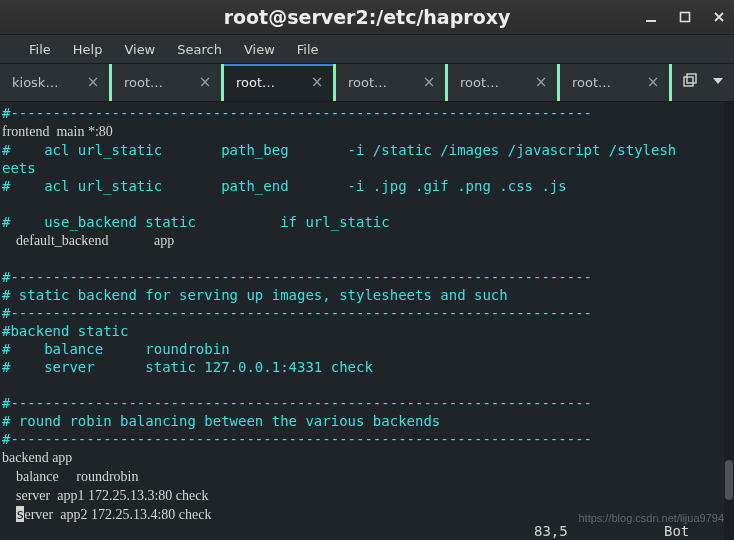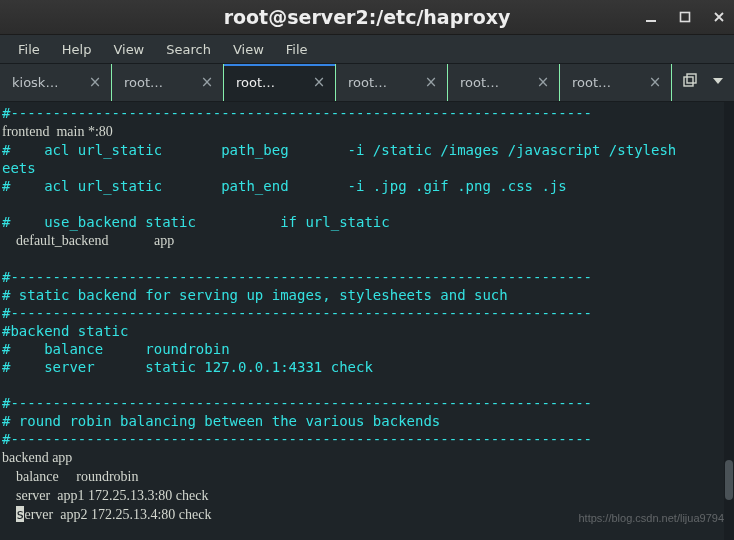--- a/index.html
+++ b/index.html
@@ -41,21 +41,21 @@
     display: flex; align-items: center; justify-content: center;
     color: #ddd;
     cursor: pointer;
   }
   .win-btn svg { display: block; }
   .menubar {
     height: 29px;
     background: #2b3135;
     display: flex;
     align-items: center;
-    padding: 0 8px;
+    padding: 0 19px;
     gap: 2px;
     border-bottom: 1px solid #181c1f;
   }
   .menu-item {
     padding: 4px 10px;
     color: #d3d7cf;
     font-size: 13px;
     cursor: pointer;
   }
   .tabbar {
@@ -65,21 +65,21 @@
     align-items: stretch;
     border-bottom: 1px solid #181c1f;
   }
   .tab {
     flex: 1 1 0;
     min-width: 0;
     display: flex;
     align-items: center;
     padding: 0 8px 0 12px;
     gap: 24px;
-    border-right: 1px solid #86efac;
+    border-right: 3px solid #86efac;
     cursor: pointer;
     color: #bdc3c7;
     font-size: 13px;
   }
   .tab.active {
     background: #1e2428;
     box-shadow: inset 0 2px 0 #3584e4;
     color: #eee;
   }
   .tab-label {
@@ -233,14 +233,18 @@
         </svg>
     </span>
   </div>
 </div>
 
 <div class="terminal-wrap">
   <div class="terminal" id="terminal"><div><span class="c-comment">#---------------------------------------------------------------------</span></div><div><span class="c-plain">frontend  main *:80</span></div><div><span class="c-comment">#    acl url_static       path_beg       -i /static /images /javascript /stylesh</span></div><div><span class="c-comment">eets</span></div><div><span class="c-comment">#    acl url_static       path_end       -i .jpg .gif .png .css .js</span></div><div>&nbsp;</div><div><span class="c-comment">#    use_backend static          if url_static</span></div><div><span class="c-plain">    default_backend             app</span></div><div>&nbsp;</div><div><span class="c-comment">#---------------------------------------------------------------------</span></div><div><span class="c-comment"># static backend for serving up images, stylesheets and such</span></div><div><span class="c-comment">#---------------------------------------------------------------------</span></div><div><span class="c-comment">#backend static</span></div><div><span class="c-comment">#    balance     roundrobin</span></div><div><span class="c-comment">#    server      static 127.0.0.1:4331 check</span></div><div>&nbsp;</div><div><span class="c-comment">#---------------------------------------------------------------------</span></div><div><span class="c-comment"># round robin balancing between the various backends</span></div><div><span class="c-comment">#---------------------------------------------------------------------</span></div><div><span class="c-plain">backend app</span></div><div><span class="c-plain">    balance     roundrobin</span></div><div><span class="c-plain">    server  app1 172.25.13.3:80 check</span></div><div><span class="c-plain">    </span><span class="cursor">s</span><span class="c-plain">erver  app2 172.25.13.4:80 check</span></div></div>
   <div class="scrollbar">
     <div class="scrollbar-thumb" id="sb-thumb" style="height: 40px; top: 358.2px;"></div>
   </div>
+  <div class="statusline">
+    <span class="pos">83,5</span>
+    <span class="pct">Bot</span>
+  </div>
   <div class="watermark">https://blog.csdn.net/lijua9794</div>
 </div>
 
 </body></html>

